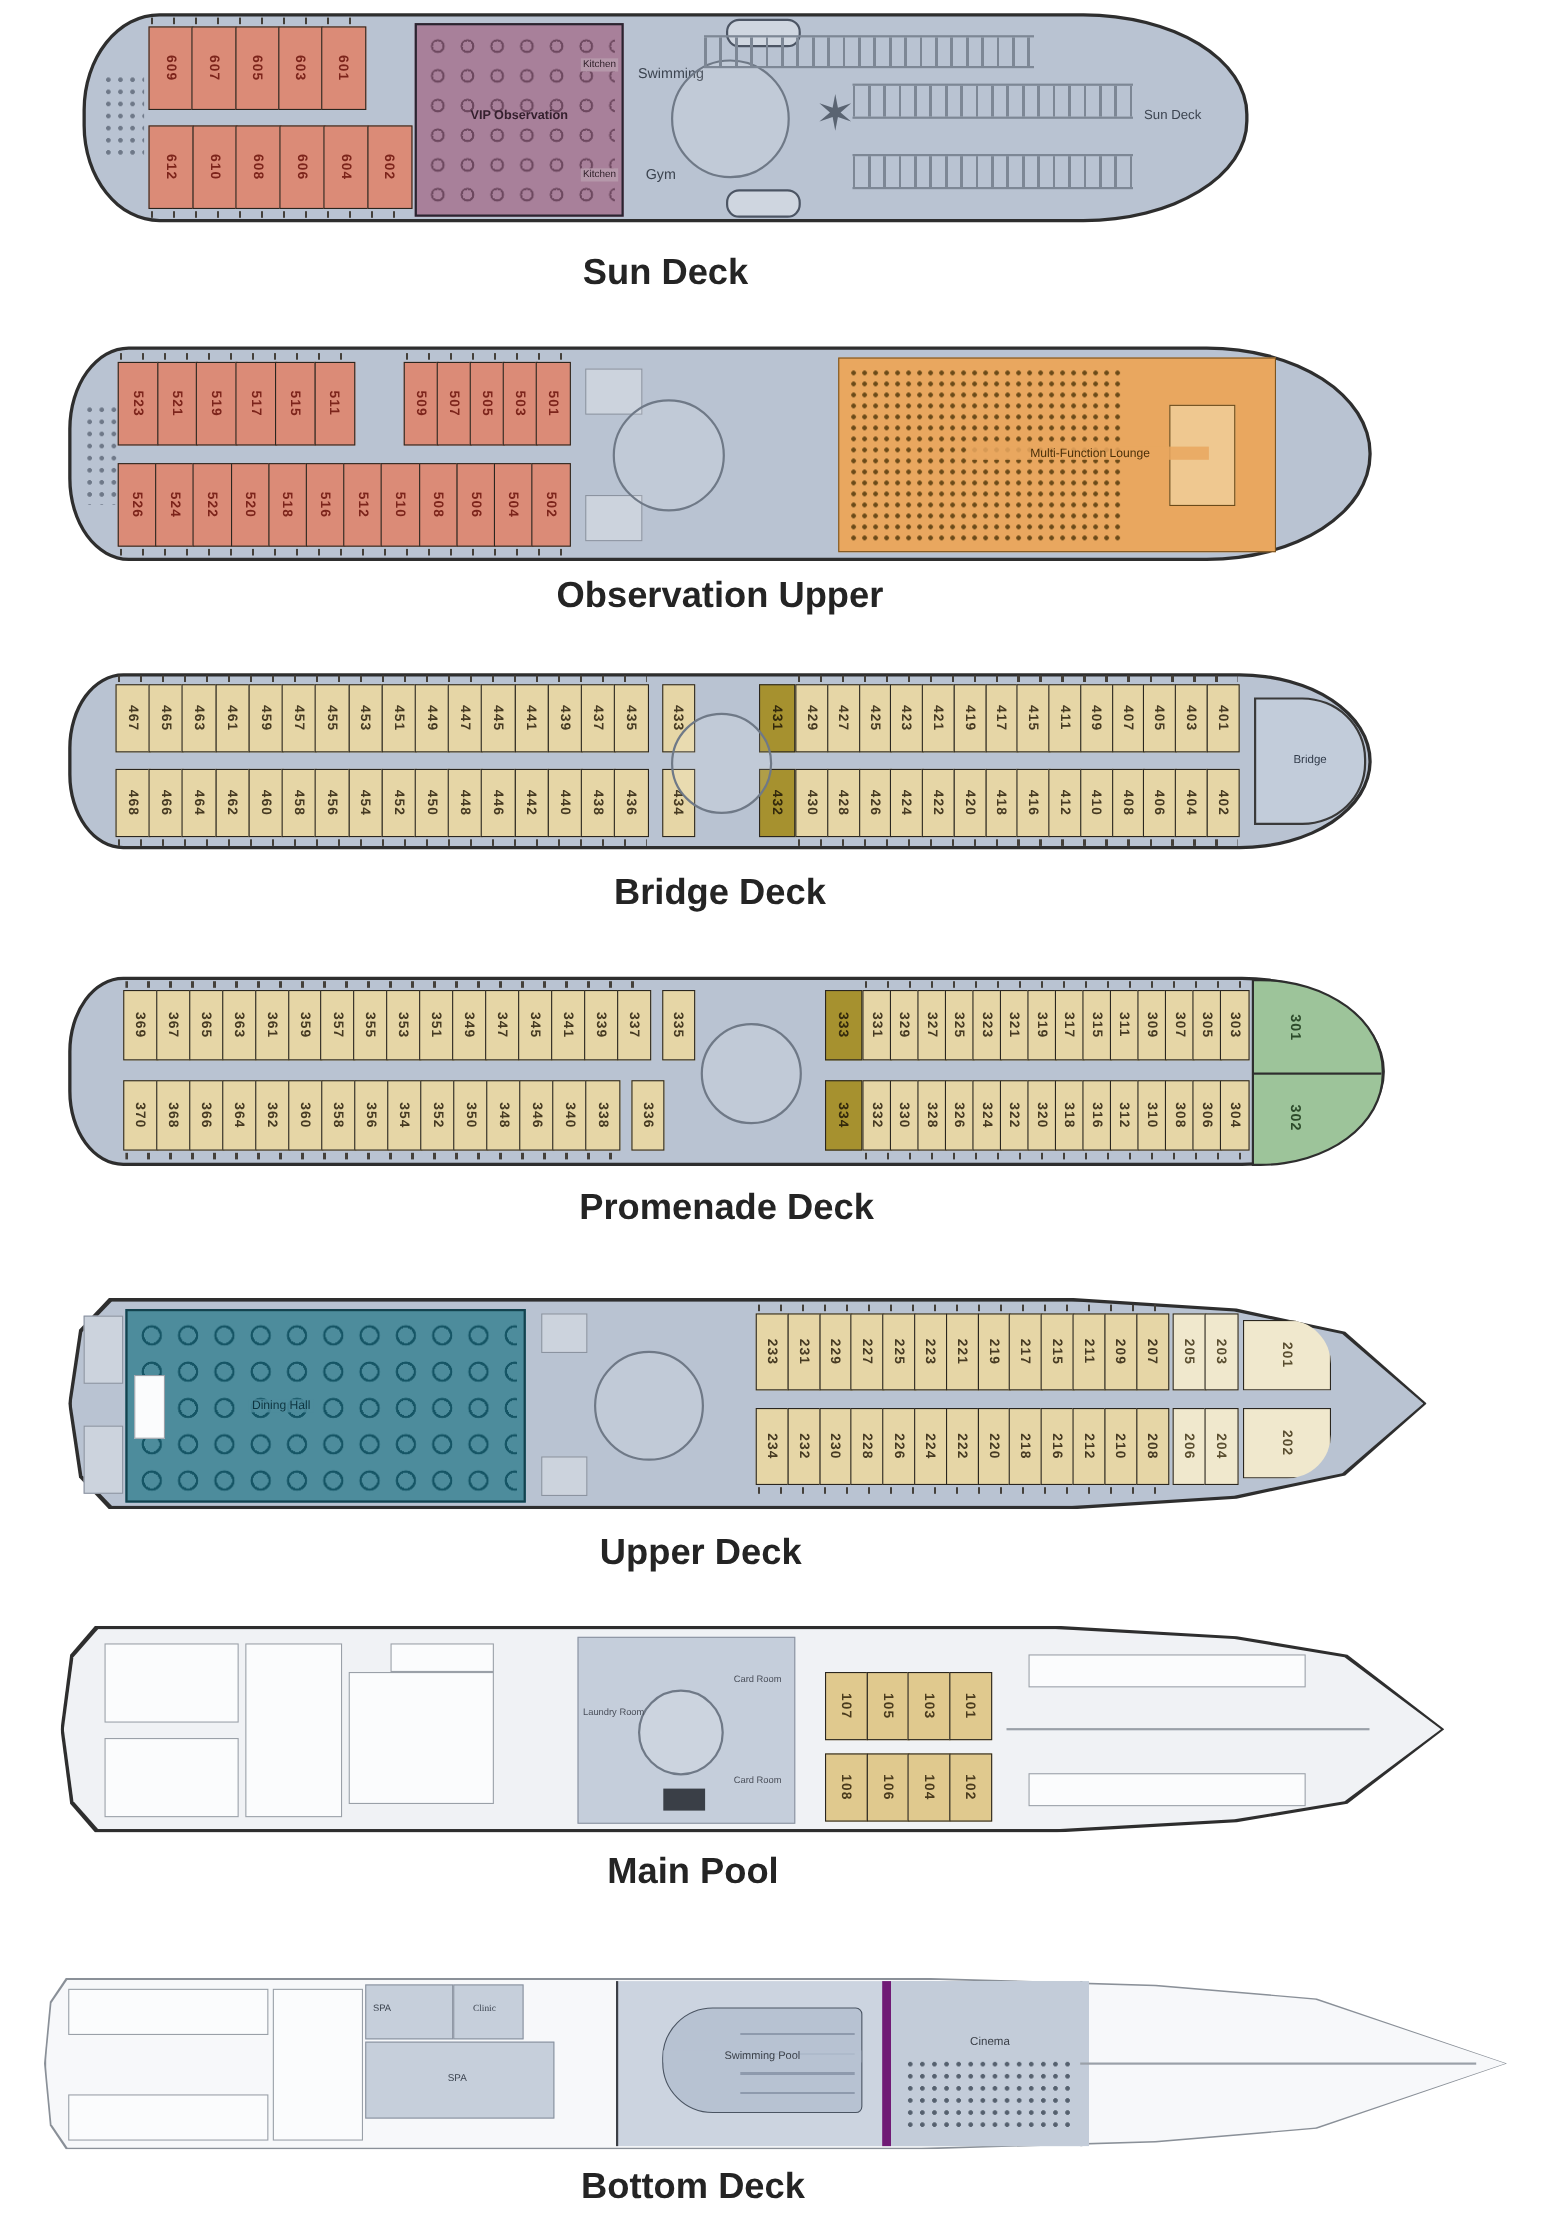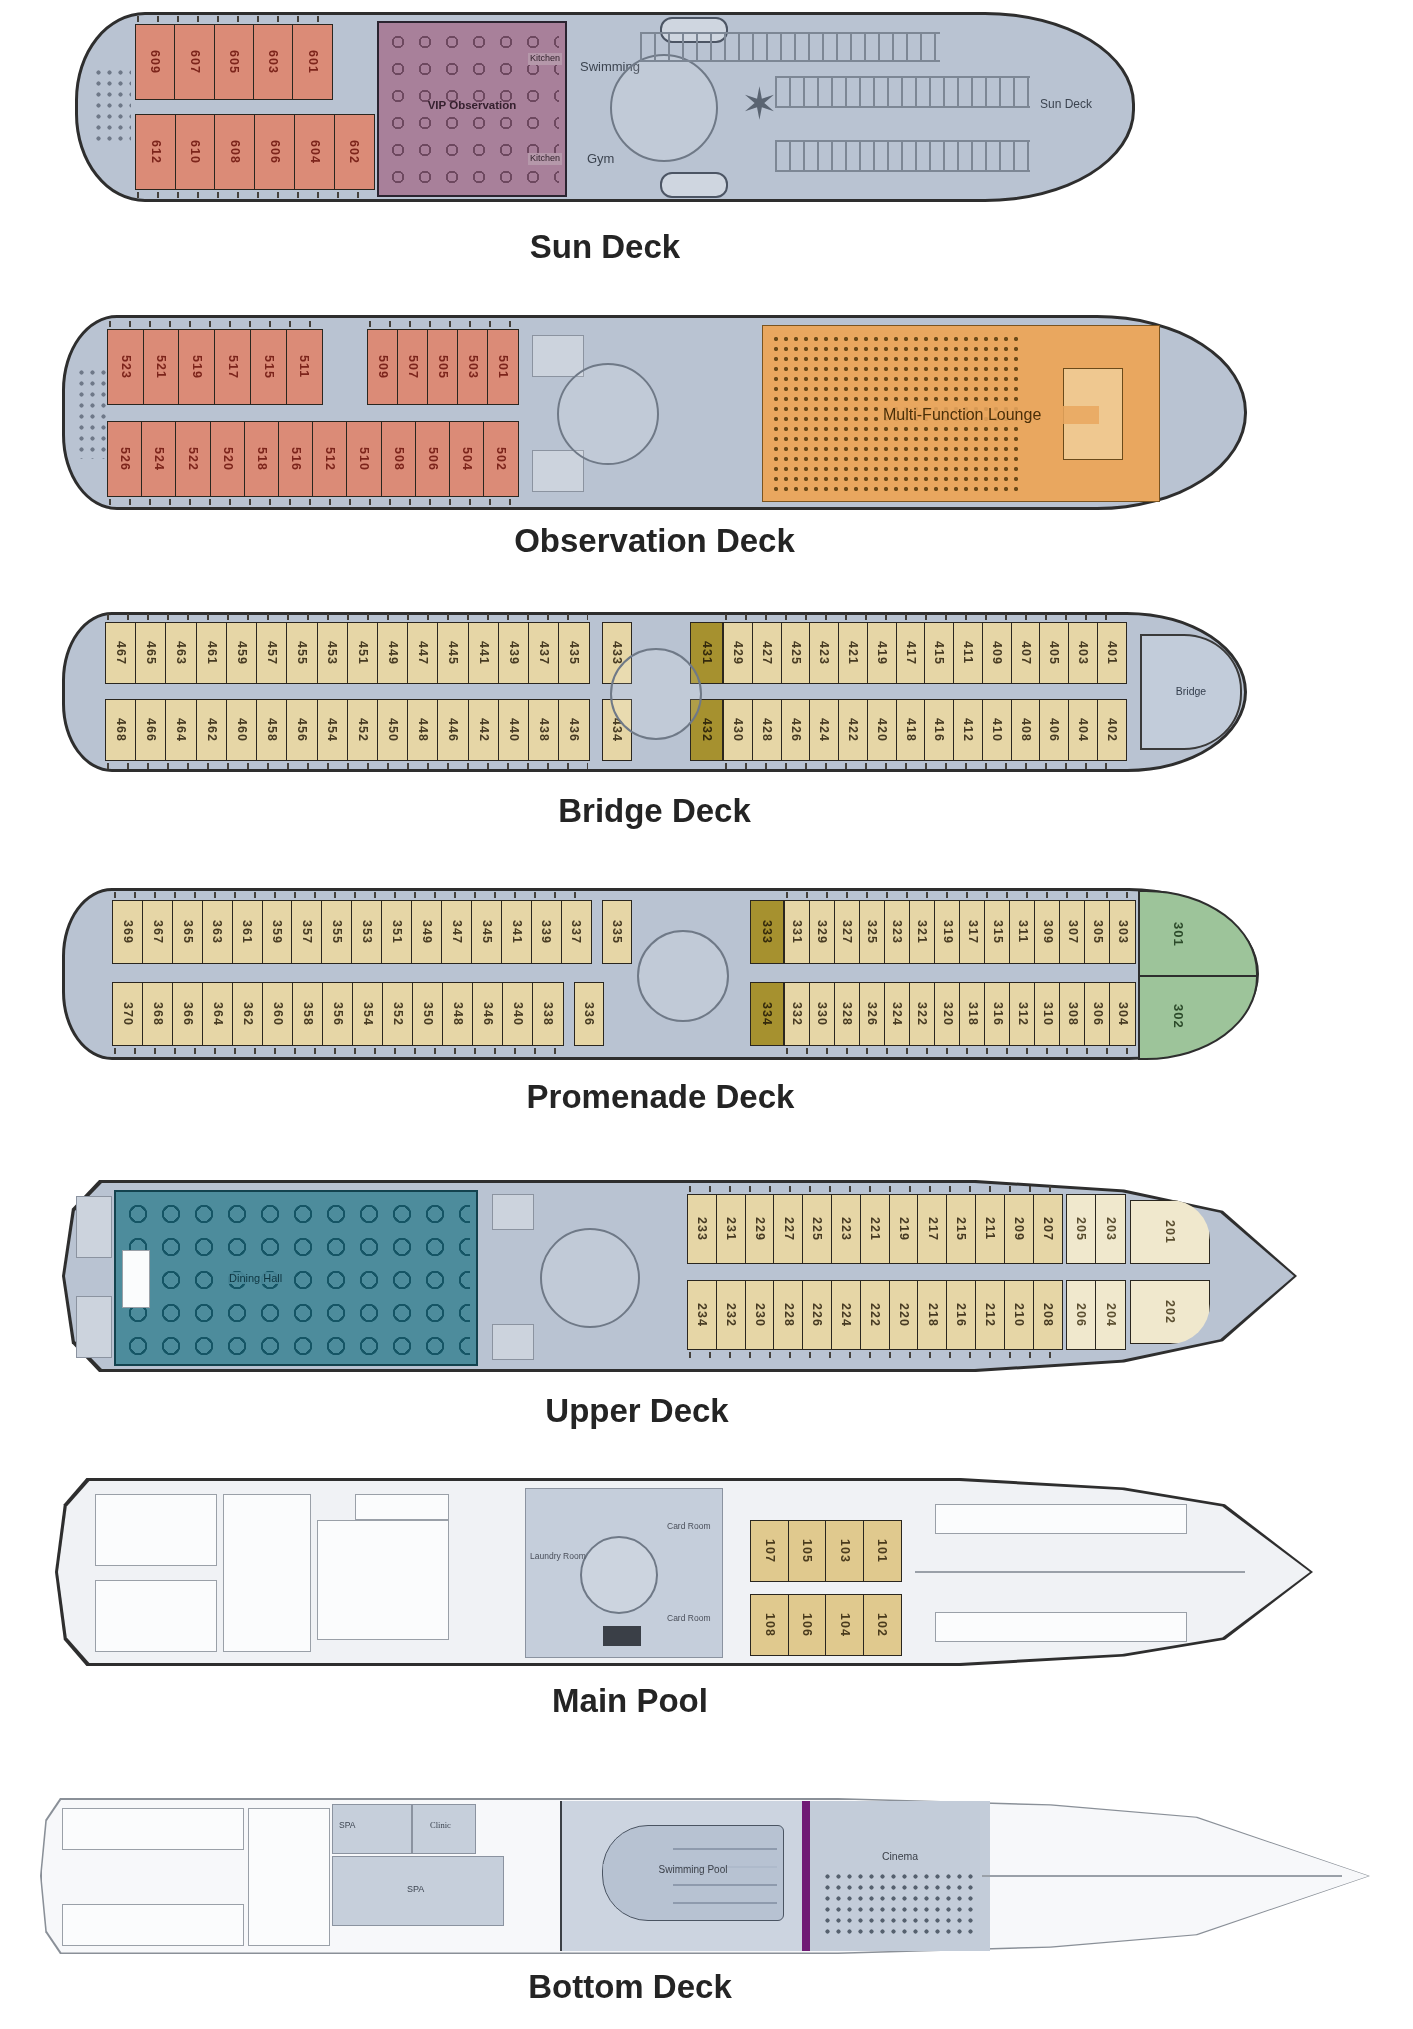--- a/index.html
+++ b/index.html
@@ -194,24 +194,24 @@
         </div>
       </div>
 
     <div class="roomlite" style="left:470px;top:20px;width:50px;height:40px;"></div>
     <div class="roomlite" style="left:470px;top:135px;width:50px;height:40px;"></div>
     <div class="circle" style="left:495px;top:48px;width:98px;height:98px;"></div>
 
     <div style="position:absolute;left:700px;top:10px;width:396px;height:175px;background:var(--orange);border:1.5px solid #7a5420;">
       <div class="dots" style="left:8px;top:8px;width:250px;height:159px;"></div>
       <div class="roomlite" style="left:300px;top:42px;width:58px;height:90px;background:#efc890;border:1.5px solid #6a4a1a;"></div>
-      <div class="label" style="left:120px;right:60px;top:80px;font-size:16px;color:#4a2f08;background:rgba(233,167,95,.85);">Multi-Function Lounge</div>
+      <div class="label" style="left:120px;right:60px;top:80px;text-align:center;font-size:11px;color:#4a2f08;background:rgba(233,167,95,.85);">Multi-Function Lounge</div>
     </div>
   </div>
-  <div class="deck-title" style="left:62px;top:522px;width:1185px;">Observation Deck</div>
+  <div class="deck-title" style="left:62px;top:522px;width:1185px;">Observation Upper</div>
 
   <div class="ship" style="left:62px;top:612px;width:1185px;height:160px;">
     <div class="hull-round" style="border-radius:50px 120px 120px 50px / 68px 80px 80px 68px;"></div>
     <div class="row tan balc-t" style="left:43px;top:10px;width:485px;height:62px;">
         <div class="cabin">
           <span>467</span>
         </div>
         <div class="cabin">
           <span>465</span>
         </div>

